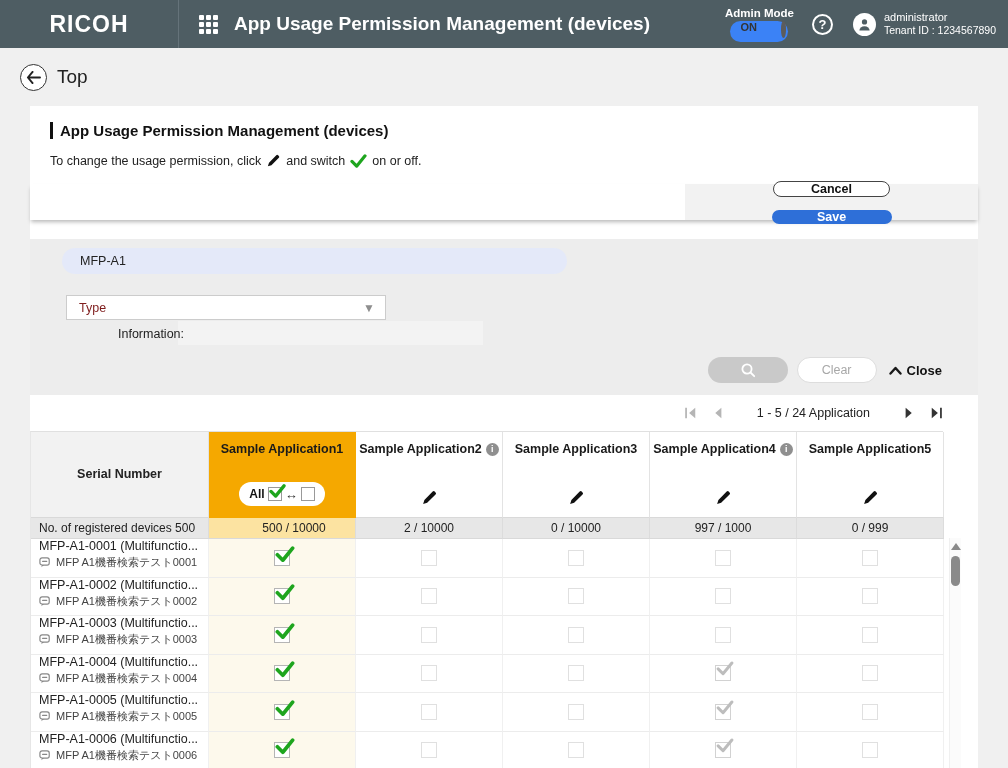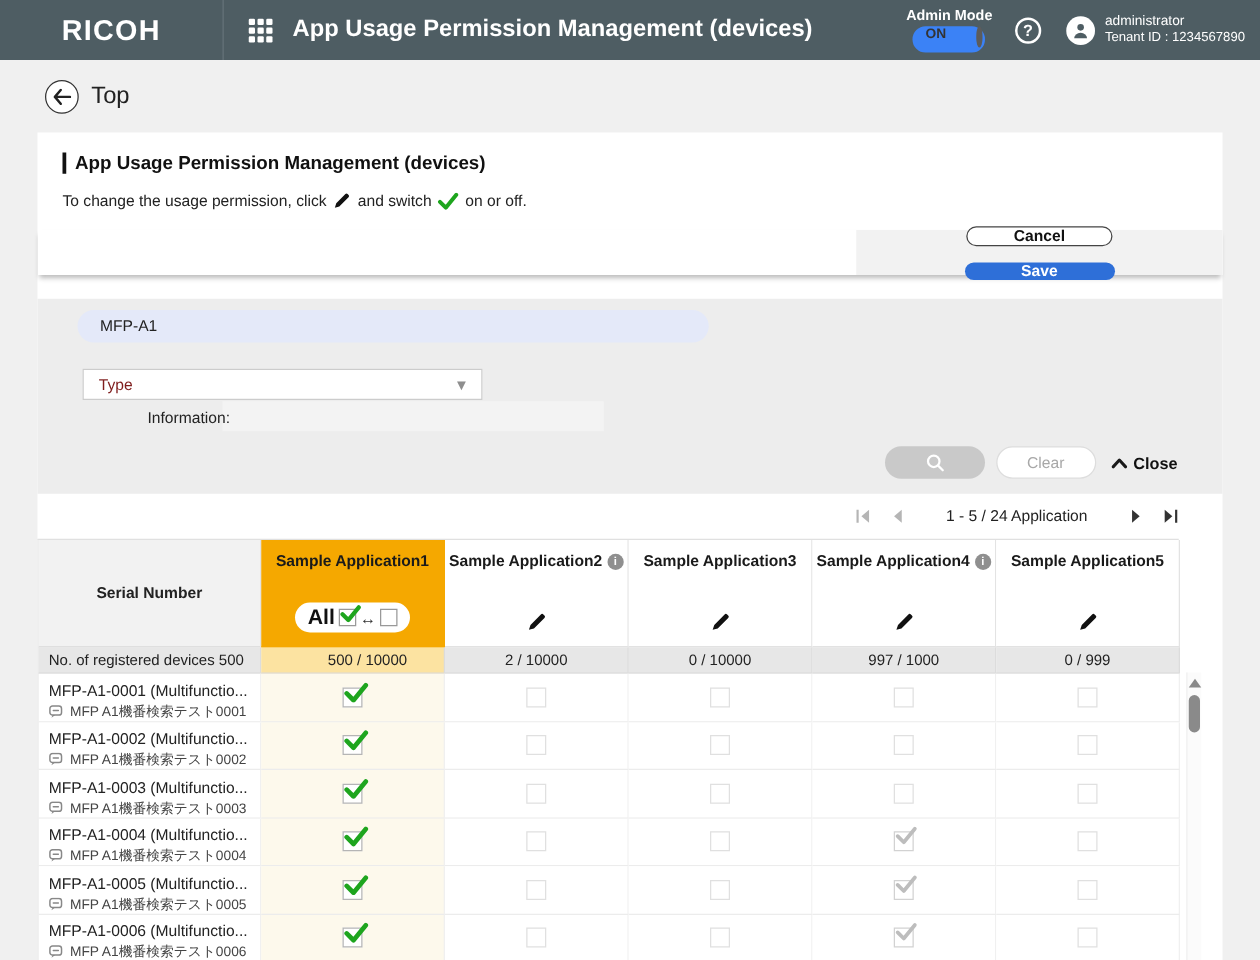--- a/index.html
+++ b/index.html
@@ -24,21 +24,21 @@
                font-size:13px; font-weight:bold; display:flex; align-items:center; justify-content:center;
                margin:0 20px 0 18px; }
   .user-block { display:flex; align-items:center; margin-right:12px; }
   .person-icon { width:23px; height:23px; background:#fff; border-radius:50%; margin-right:8px;
                  display:flex; align-items:center; justify-content:center; }
   .user-text { color:#fff; line-height:1.25; }
   .user-name { font-size:11px; }
   .tenant-id { font-size:10.5px; }
 
   
-  .bc-row { height:58px; display:flex; align-items:center; padding-left:36px; }
+  .bc-row { height:58px; display:flex; align-items:center; padding-left:20px; }
   .back-btn { width:27px; height:27px; border-radius:50%; border:1.6px solid #333; background:#fff;
               display:flex; align-items:center; justify-content:center; cursor:pointer; }
   .bc-label { font-size:19px; color:#222; margin-left:10px; }
 
   
   .card { margin-left:30px; width:948px; background:#fff; padding-top:16px; min-height:700px; }
   .page-title { margin-left:20px; border-left:3px solid #111; padding-left:7px;
                 font-size:15px; font-weight:bold; color:#111; }
   .instruction { margin:14px 0 0 20px; font-size:12.5px; color:#222; display:flex;
                  align-items:center; gap:5px; }
@@ -87,35 +87,35 @@
   .th.orange { background:#f5a800; border-right:1px solid #f5a800; border-bottom:1px solid #f5a800; }
   .th .app-name { font-size:12.5px; font-weight:bold; color:#1a1a1a; display:flex;
                   align-items:center; gap:4px; }
   .serial-h { font-size:12.5px; font-weight:600; color:#222; }
   .info-dot { width:13px; height:13px; border-radius:50%; background:#8f8f8f; color:#fff;
               font-size:9px; font-weight:bold; display:inline-flex; align-items:center;
               justify-content:center; }
   .pencil-btn { cursor:pointer; display:flex; }
   .all-pill { background:#fff; border-radius:13px; height:24px; padding:0 10px; display:flex;
               align-items:center; gap:3px; cursor:pointer; }
-  .all-pill .all-txt { font-size:17px; font-weight:bold; color:#111; }
+  .all-pill .all-txt { font-size:12px; font-weight:bold; color:#111; }
   .all-pill .arrow { font-size:13px; font-weight:bold; color:#333; }
   .mini-cb { width:14px; height:14px; border:1px solid #999; background:#fff; position:relative; }
   .mini-cb svg { position:absolute; left:0; top:-4px; }
 
   .count-cell { height:21px; background:#e7e7e7; border-right:1px solid #dcdcdc;
                 border-bottom:1px solid #d9d9d9; display:flex; align-items:center;
                 justify-content:center; font-size:12px; color:#222; }
   .count-cell.first { justify-content:flex-start; padding-left:8px; }
   .count-cell.amber { background:#fce3a1;padding-left:24px; }
 
   .body-cell { height:38.5px; border-right:1px solid #f0f0f0; border-bottom:1px solid #ececec;
                display:flex; align-items:center; justify-content:center; background:#fff; }
   .body-cell.cream { background:#fdf9ec; }
-  .serial-cell { flex-direction:column; align-items:flex-start; justify-content:flex-end;
+  .serial-cell { flex-direction:column; align-items:flex-start; justify-content:flex-start;
                  padding-left:8px; gap:2px; }
   .serial-main { font-size:12.5px; color:#222; }
   .serial-note { display:flex; align-items:center; gap:5px; font-size:11px; color:#444; }
 
   .cb { width:16px; height:16px; border:1px solid #e0e0e0; background:#fff; position:relative;
         cursor:pointer; }
   .cb.checked-green { border-color:#b5b5b5; }
   .cb.checked-gray  { border-color:#d2d2d2; }
   .cb svg { position:absolute; left:0px; top:-5px; }
 

